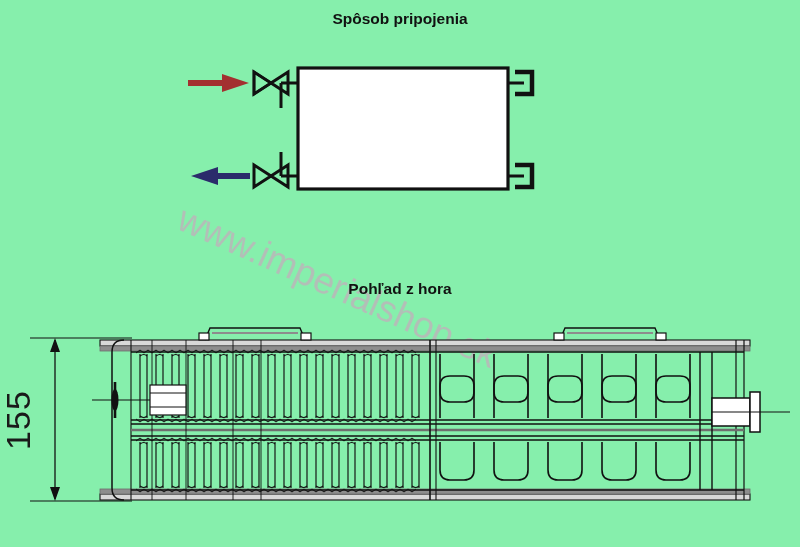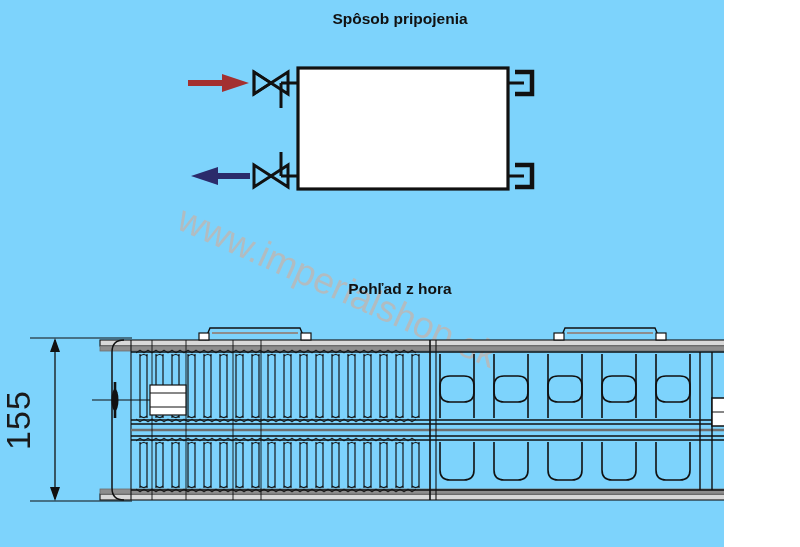--- a/index.html
+++ b/index.html
@@ -6,23 +6,23 @@
   html, body {
     margin: 0;
     padding: 0;
     background: #ffffff;
   }
   body {
     font-family: "Liberation Sans", sans-serif;
   }
   #page {
     position: relative;
-    width: 724px;
+    width: 800px;
     height: 547px;
-    background: #7dd3fc;
+    background: #86efac;
     overflow: hidden;
   }
   #page svg {
     position: absolute;
     left: 0;
     top: 0;
   }
   .title-text {
     font-family: "Liberation Sans", sans-serif;
     font-weight: bold;

